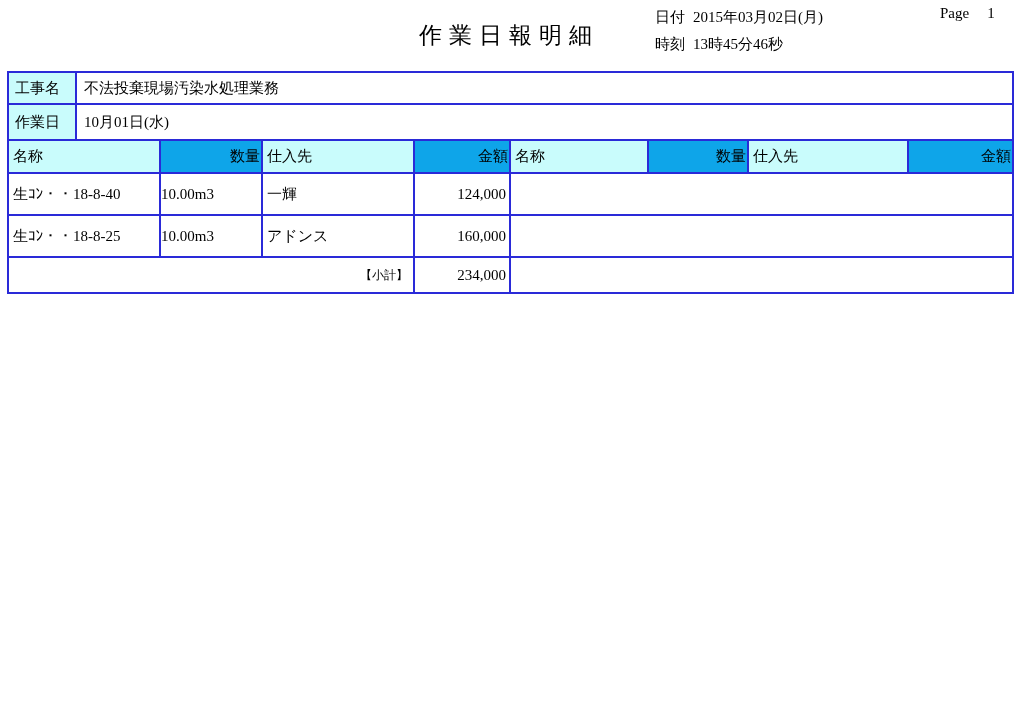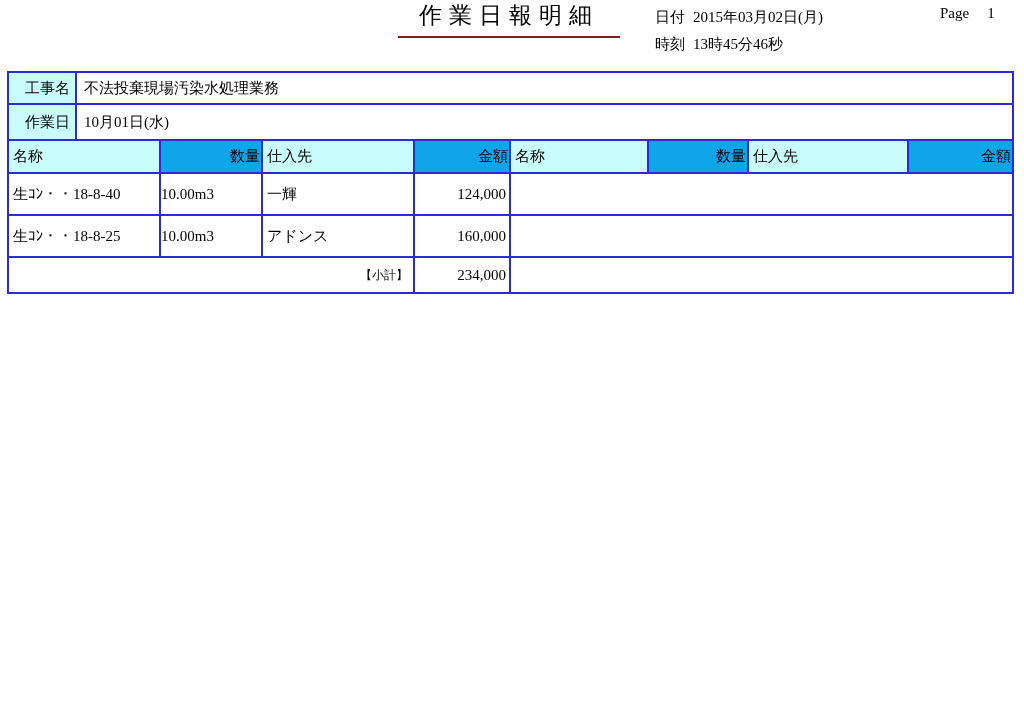--- a/index.html
+++ b/index.html
@@ -7,25 +7,25 @@
   body {
     position: relative;
     font-family: "Liberation Serif", "DejaVu Serif", serif;
     color: #000000;
     overflow: hidden;
   }
 
   
   .title-wrap {
     position: absolute;
-    left: 398px; top: 0;
+    left: 398px; top: 20px;
     width: 222px;
     text-align: center;
     border-bottom: 2px solid #7f1d1d;
-    padding-bottom: 5px;
+    padding-bottom: 24px;
   }
   .title-wrap h1 {
     font-size: 23px;
     font-weight: normal;
     letter-spacing: 7px;
     white-space: nowrap;
   }
   .meta {
     position: absolute;
     left: 655px; top: 4px;
@@ -50,21 +50,21 @@
     border-collapse: collapse;
     table-layout: fixed;
     font-size: 15px;
   }
   table.report td {
     border: 2px solid #2a2ad8;
     vertical-align: middle;
     overflow: hidden;
     white-space: nowrap;
   }
-  td.lbl    { background: #c9fcfc; padding-left: 16px; font-family: Liberation Serif, serif; }
+  td.lbl    { background: #c9fcfc; padding-left: 6px; font-family: Liberation Serif, serif; }
   td.val    { background: #ffffff; padding-left: 7px; border-radius: 15px; }
   td.sec    { background: #c9fcfc; text-align: center; }
   td.hdr-l  { background: #c9fcfc; text-align: left;  padding-left: 4px; }
   td.hdr-r  { background: #0ea5e9; text-align: right; padding-right: 1px; }
   td.name   { text-align: left;  padding-left: 4px; }
   td.qty    { text-align: left; padding-right: 1px; }
   td.sup    { text-align: left;  padding-left: 4px; }
   td.amt    { text-align: right; padding-right: 3px; }
   td.subl   { text-align: right; padding-right: 5px; font-size: 12px; }
   td.blank  { border: none; background: #ffffff; }

